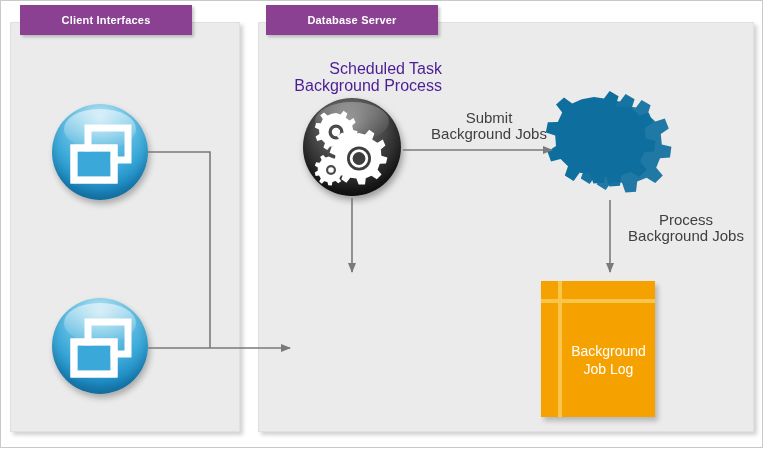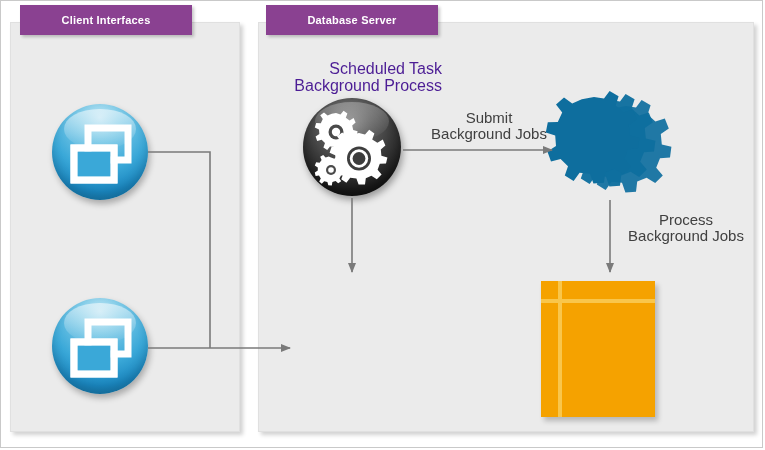--- a/index.html
+++ b/index.html
@@ -344,15 +344,17 @@
     </svg>
   </div>
 
   <div class="arrow-label" id="lbl-process">Process
 Background Jobs</div>
 
 
   <div class="store" id="store-log">
     <div class="row-line"></div>
     <div class="col-line"></div>
+    <div class="store-label">Background
+Job Log</div>
   </div>
 
 </div>
 
 </body></html>

